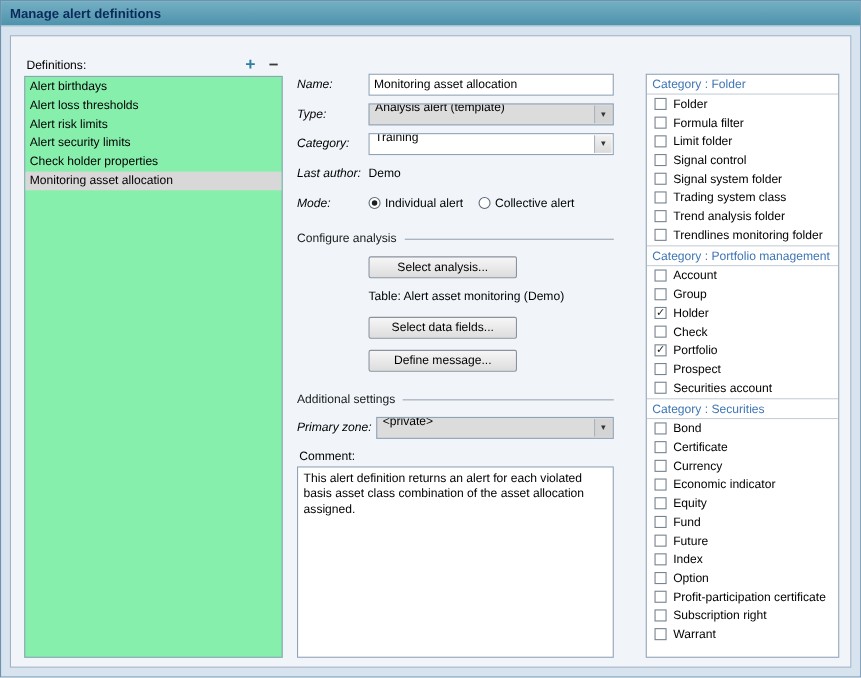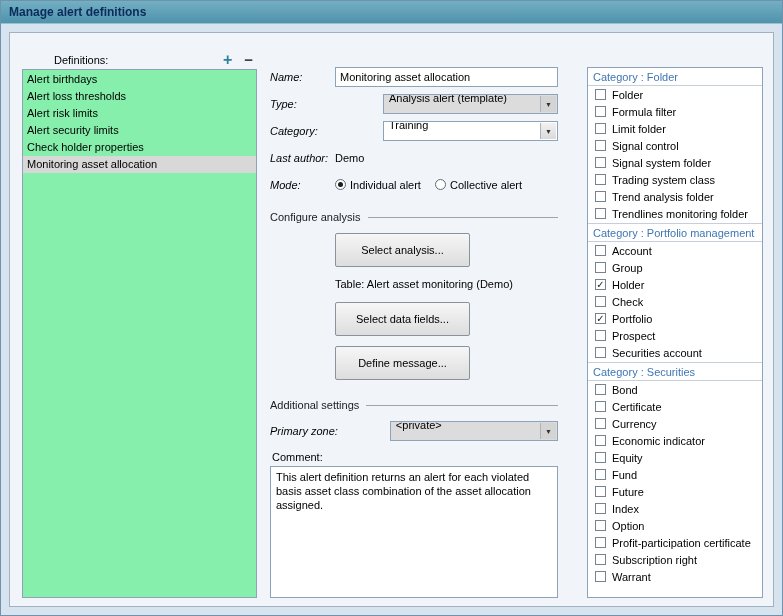--- a/index.html
+++ b/index.html
@@ -38,21 +38,20 @@
     padding: 16px 10px 8px 12px;
     gap: 13px;
   }
 
   
   .col-left { width: 235px; flex: none; display: flex; flex-direction: column; }
   .defs-header {
     height: 20px; flex: none;
     display: flex; align-items: flex-end; justify-content: space-between;
     padding: 0 4px 3px 2px;
-    margin-left: 30px;
   }
   .def-icons { display: flex; gap: 12px; align-items: center; }
   .icon-plus  { color: var(--add-icon-color, #2E7FA0); font-size: 16px; font-weight: bold; line-height: 13px; cursor: default; }
   .icon-minus { color: #3A3A3A; font-size: 15px; font-weight: bold; line-height: 13px; cursor: default; }
   .listbox {
     flex: 1; min-height: 0;
     background: #86efac;
     border: 1px solid #8FA3B8;
     overflow: hidden;
     padding-top: 1px;
@@ -68,21 +67,21 @@
     flex: 1; height: 20px;
     border: 1px solid #8FA3B8; background: #fff;
     font: 11px "Liberation Sans", sans-serif;
     padding: 0 4px;
   }
   .select {
     flex: 1; height: 20px; position: relative;
     border: 1px solid #8FA3B8; background: #fff;
     display: flex; align-items: center;
     padding: 0 20px 12px 5px;
-    white-space: nowrap; overflow: hidden; margin-left: 48px;
+    white-space: nowrap; overflow: hidden;
   }
   .select.gray { background: #DCDCDC; }
   .select-arrow {
     position: absolute; top: 1px; right: 1px; bottom: 1px; width: 16px;
     display: flex; align-items: center; justify-content: center;
     border-left: 1px solid #AAB4BE;
     color: #333; background: linear-gradient(180deg, #F2F2F2, #DADADA);
   }
   .select.gray .select-arrow { background: #D4D4D4; }
   .arrow-glyph { font-size: 7px; line-height: 7px; }
@@ -93,21 +92,21 @@
     border: 1px solid #5E6B77; border-radius: 50%;
     background: #fff; position: relative;
   }
   .radio.on::after {
     content: ""; position: absolute; left: 2px; top: 2px;
     width: 5px; height: 5px; border-radius: 50%; background: #1E1E1E;
   }
   .section-sep { display: flex; align-items: center; margin: 9px 0 10px 0; color: #1A1A1A; text-align: right; }
   .sep-line { flex: 1; border-top: 1px solid #9AA6B2; margin-left: 7px; }
   .btn {
-    margin-left: 65px; width: 135px; height: 34px; flex: none;
+    margin-left: 65px; width: 135px; height: 20px; flex: none;
     background: linear-gradient(180deg, #F6F6F6, #DDDDDD);
     border: 1px solid #8A939D; border-radius: 2px;
     font: 11px "Liberation Sans", sans-serif;
     margin-bottom: 10px;
     cursor: default;
   }
   .table-info { margin: 1px 0 12px 65px; }
   .comment-label { margin: 3px 0 3px 2px; }
   .comment-box {
     flex: 1; min-height: 0; width: 100%;

